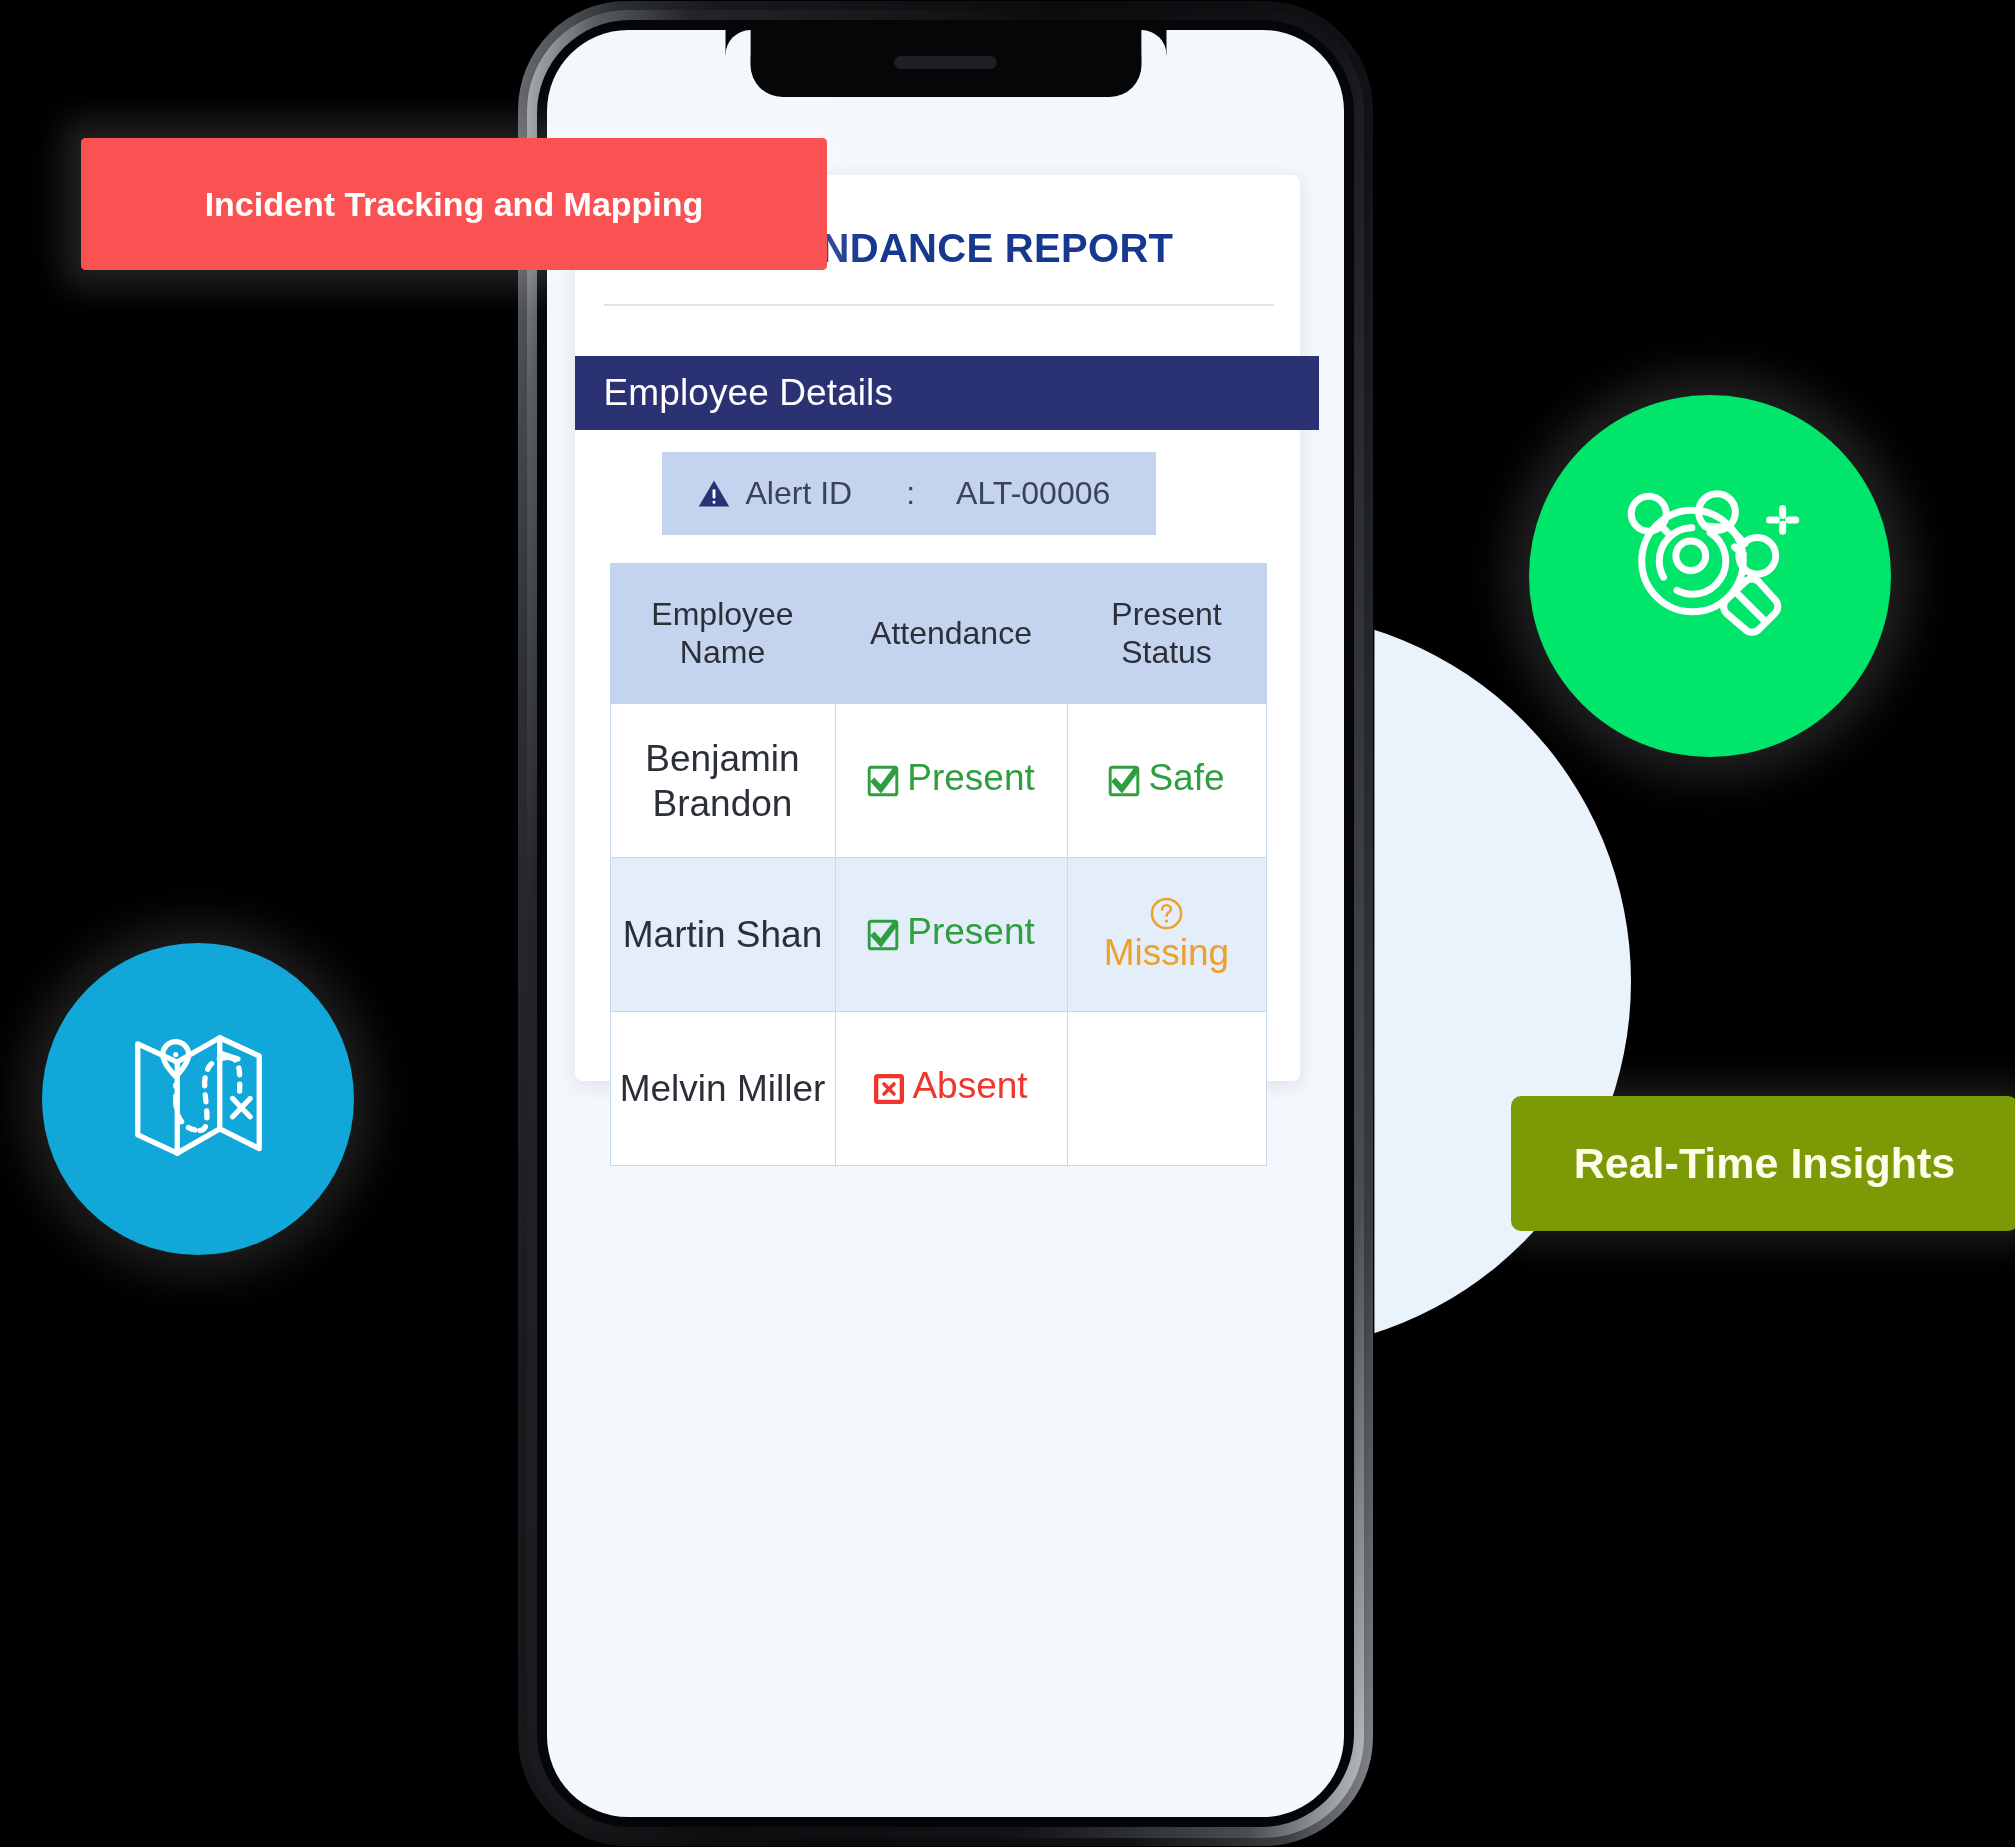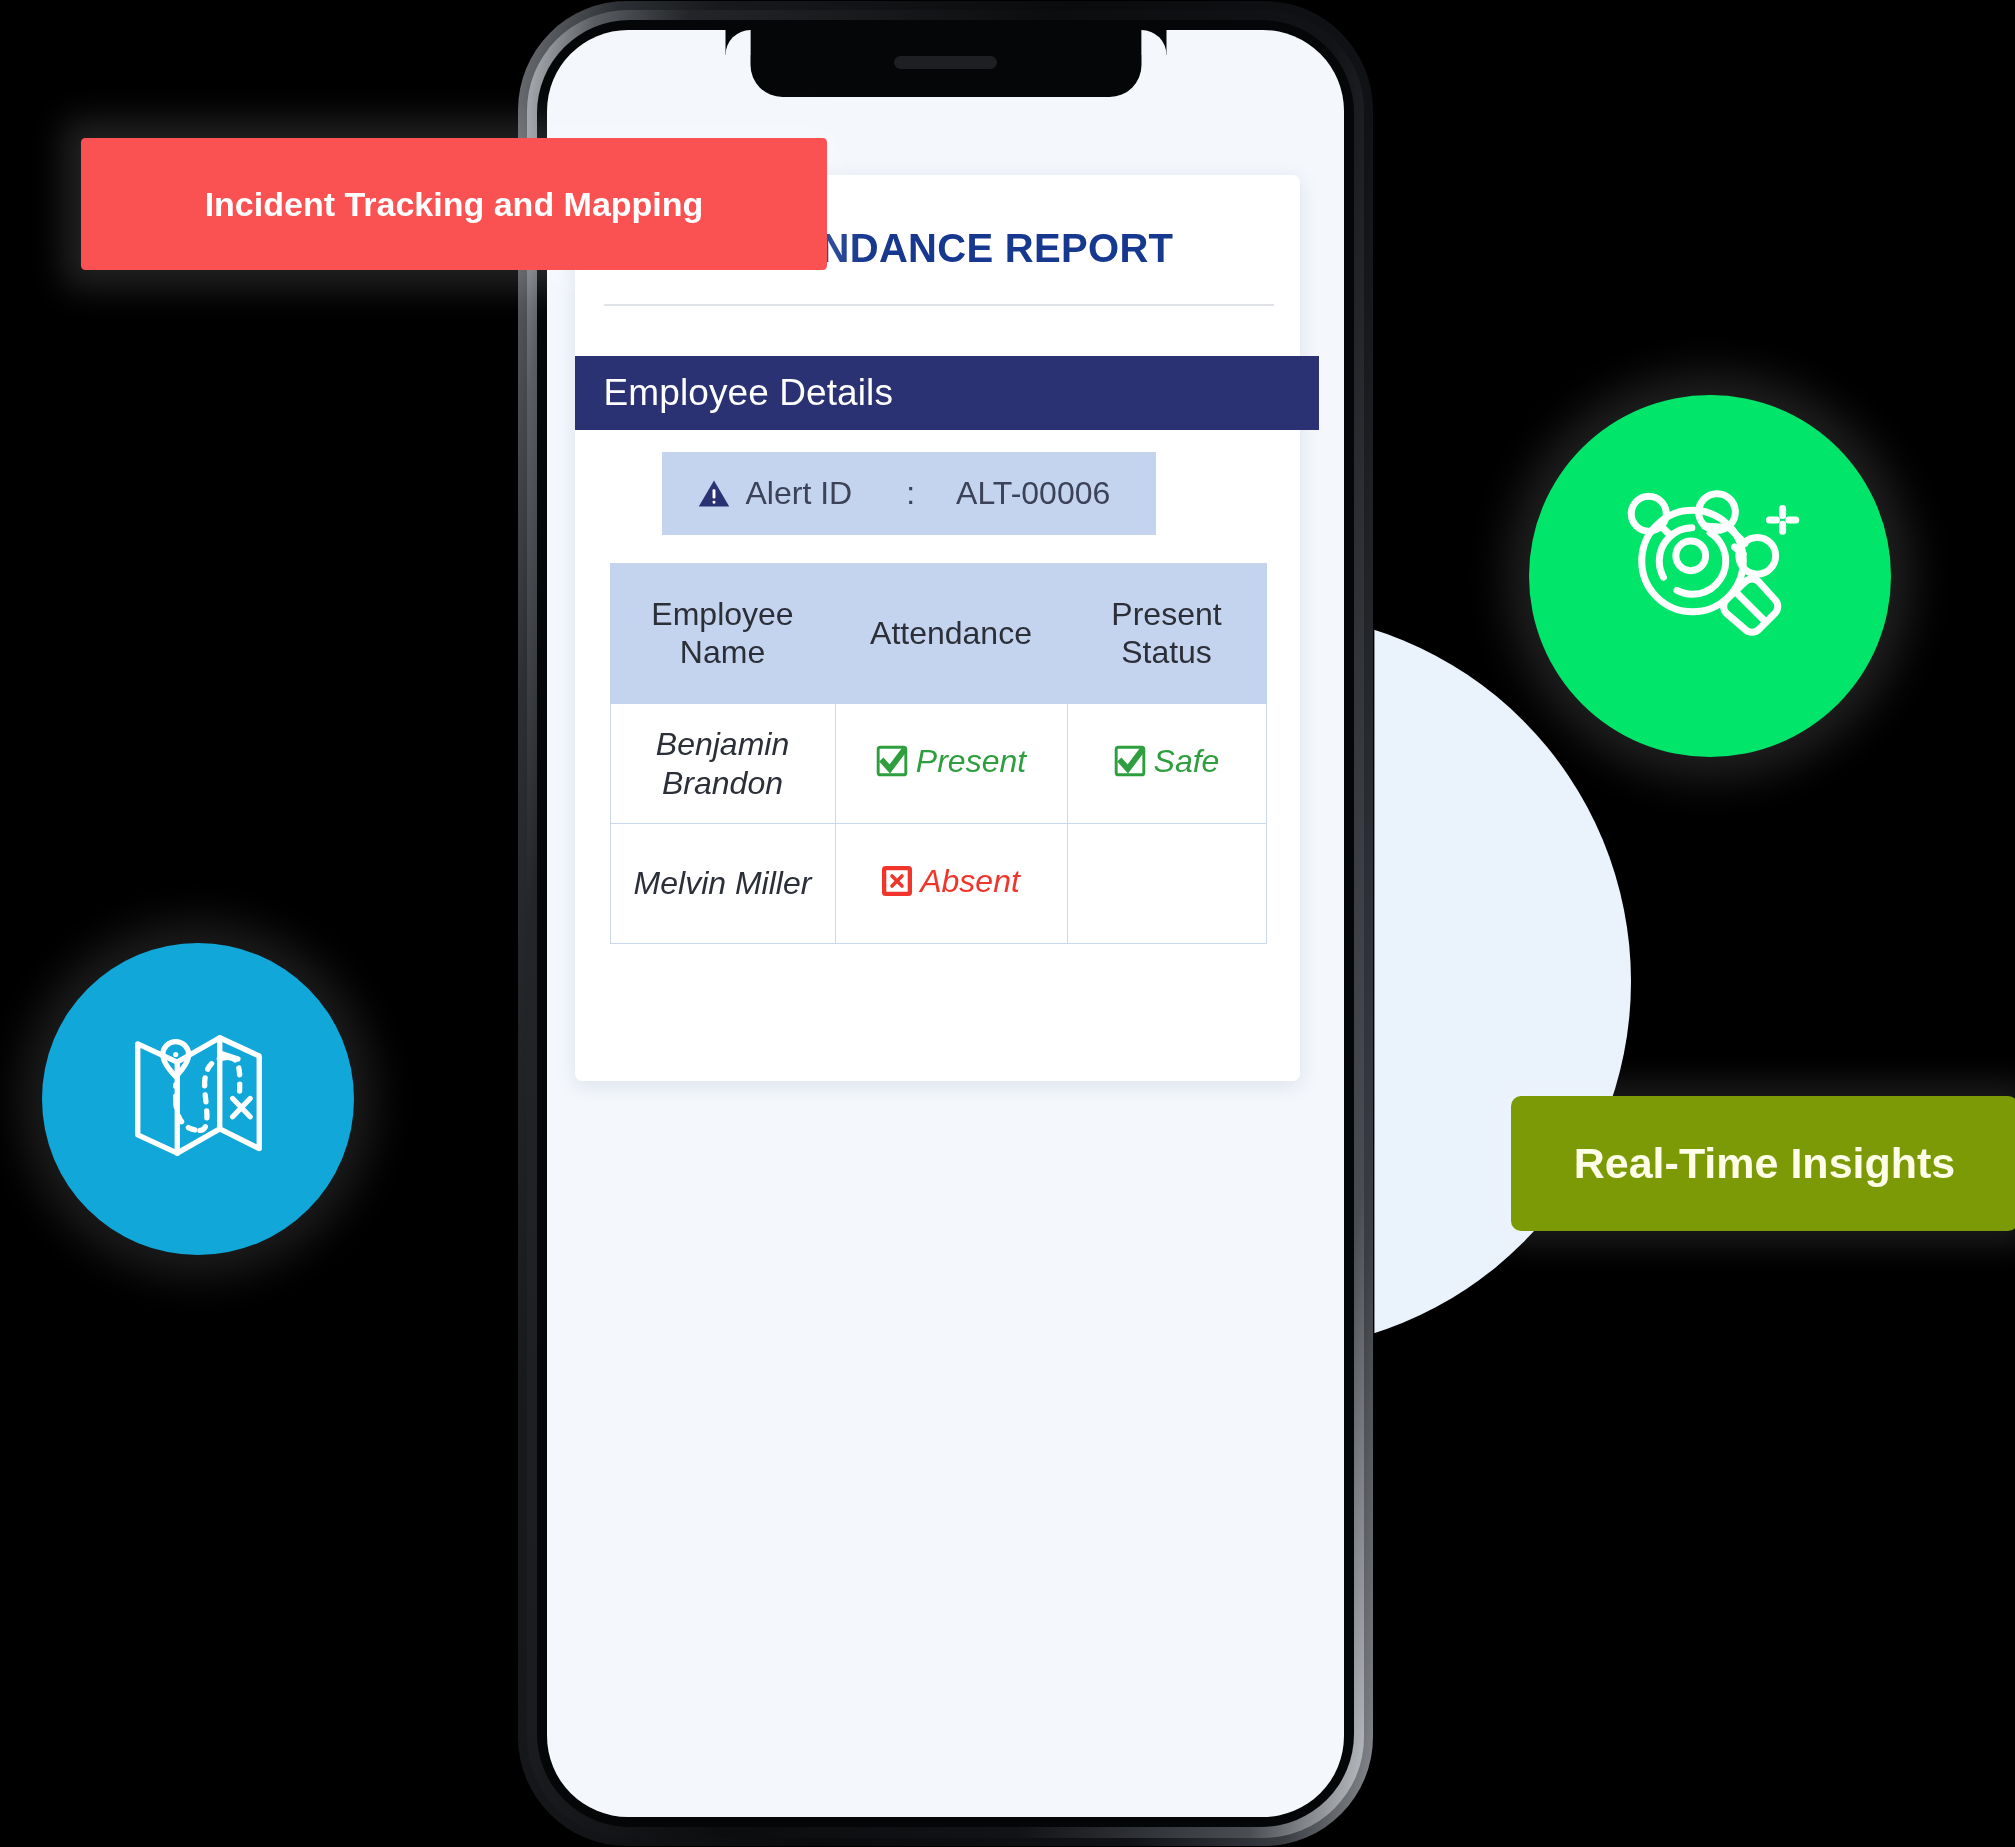--- a/index.html
+++ b/index.html
@@ -205,27 +205,26 @@
     font-size: 32px;
     height: 140px;
     line-height: 1.18;
     padding: 0 5.8px;
   }
   .table thead th.col-name  { width: 225px; }
   .table thead th.col-att   { width: 232px; }
   .table thead th.col-stat  { width: 199px; }
 
   .table tbody td {
-    font-size: 32px;
+    font-size: 37px;
     color: #2b2f38;
-    height: 120px;
+    height: 154px;
     line-height: 1.22;
     padding: 0 4.3px;
     background: #ffffff;
-    font-style: italic;
   }
   .table tbody tr.alt td { background: #e4eefa; }
 
   .cell-inline {
     display: inline-flex;
     align-items: center;
     justify-content: center;
     gap: 8px;
     white-space: nowrap;
   }
@@ -393,20 +392,46 @@
                     <svg viewBox="0 0 44 44" width="32" height="32" aria-hidden="true">
                       <rect x="3" y="3" width="38" height="38" rx="3" fill="none" stroke="#2e9e3e" stroke-width="4"></rect>
                       <path d="M10 23 L19 33 L37 9" fill="none" stroke="#2e9e3e" stroke-width="8" stroke-linecap="square"></path>
                     </svg>
                   </span>
                   <span class="txt-safe">Safe</span>
                 </span>
               </td>
             </tr>
 
+            <tr class="alt">
+              <td>Martin Shan</td>
+              <td>
+                <span class="cell-inline">
+                  <span class="ico-check">
+                    <svg viewBox="0 0 44 44" width="32" height="32" aria-hidden="true">
+                      <rect x="3" y="3" width="38" height="38" rx="3" fill="none" stroke="#2e9e3e" stroke-width="4"></rect>
+                      <path d="M10 23 L19 33 L37 9" fill="none" stroke="#2e9e3e" stroke-width="8" stroke-linecap="square"></path>
+                    </svg>
+                  </span>
+                  <span class="txt-present">Present</span>
+                </span>
+              </td>
+              <td>
+                <span class="cell-stack">
+                  <span class="ico-q">
+                    <svg viewBox="0 0 48 48" width="35" height="35" aria-hidden="true">
+                      <circle cx="24" cy="24" r="20" fill="none" stroke="#eda02a" stroke-width="3.4"></circle>
+                      <path d="M18 18.5c0-3.4 2.7-6 6-6s6 2.5 6 5.7c0 3.4-3.2 4.2-4.6 5.6-0.9 0.9-1.2 1.9-1.2 3.2" fill="none" stroke="#eda02a" stroke-width="3.4" stroke-linecap="round"></path>
+                      <circle cx="24" cy="34.4" r="2.3" fill="#eda02a"></circle>
+                    </svg>
+                  </span>
+                  <span class="txt-missing">Missing</span>
+                </span>
+              </td>
+            </tr>
 
             <tr>
               <td>Melvin Miller</td>
               <td>
                 <span class="cell-inline">
                   <span class="ico-x">
                     <svg viewBox="0 0 42 44" width="30" height="32" aria-hidden="true">
                       <rect x="3" y="4" width="36" height="36" rx="2" fill="none" stroke="#f0362c" stroke-width="6"></rect>
                       <path d="M14 15 L28 29 M28 15 L14 29" stroke="#f0362c" stroke-width="5" stroke-linecap="round"></path>
                     </svg>

